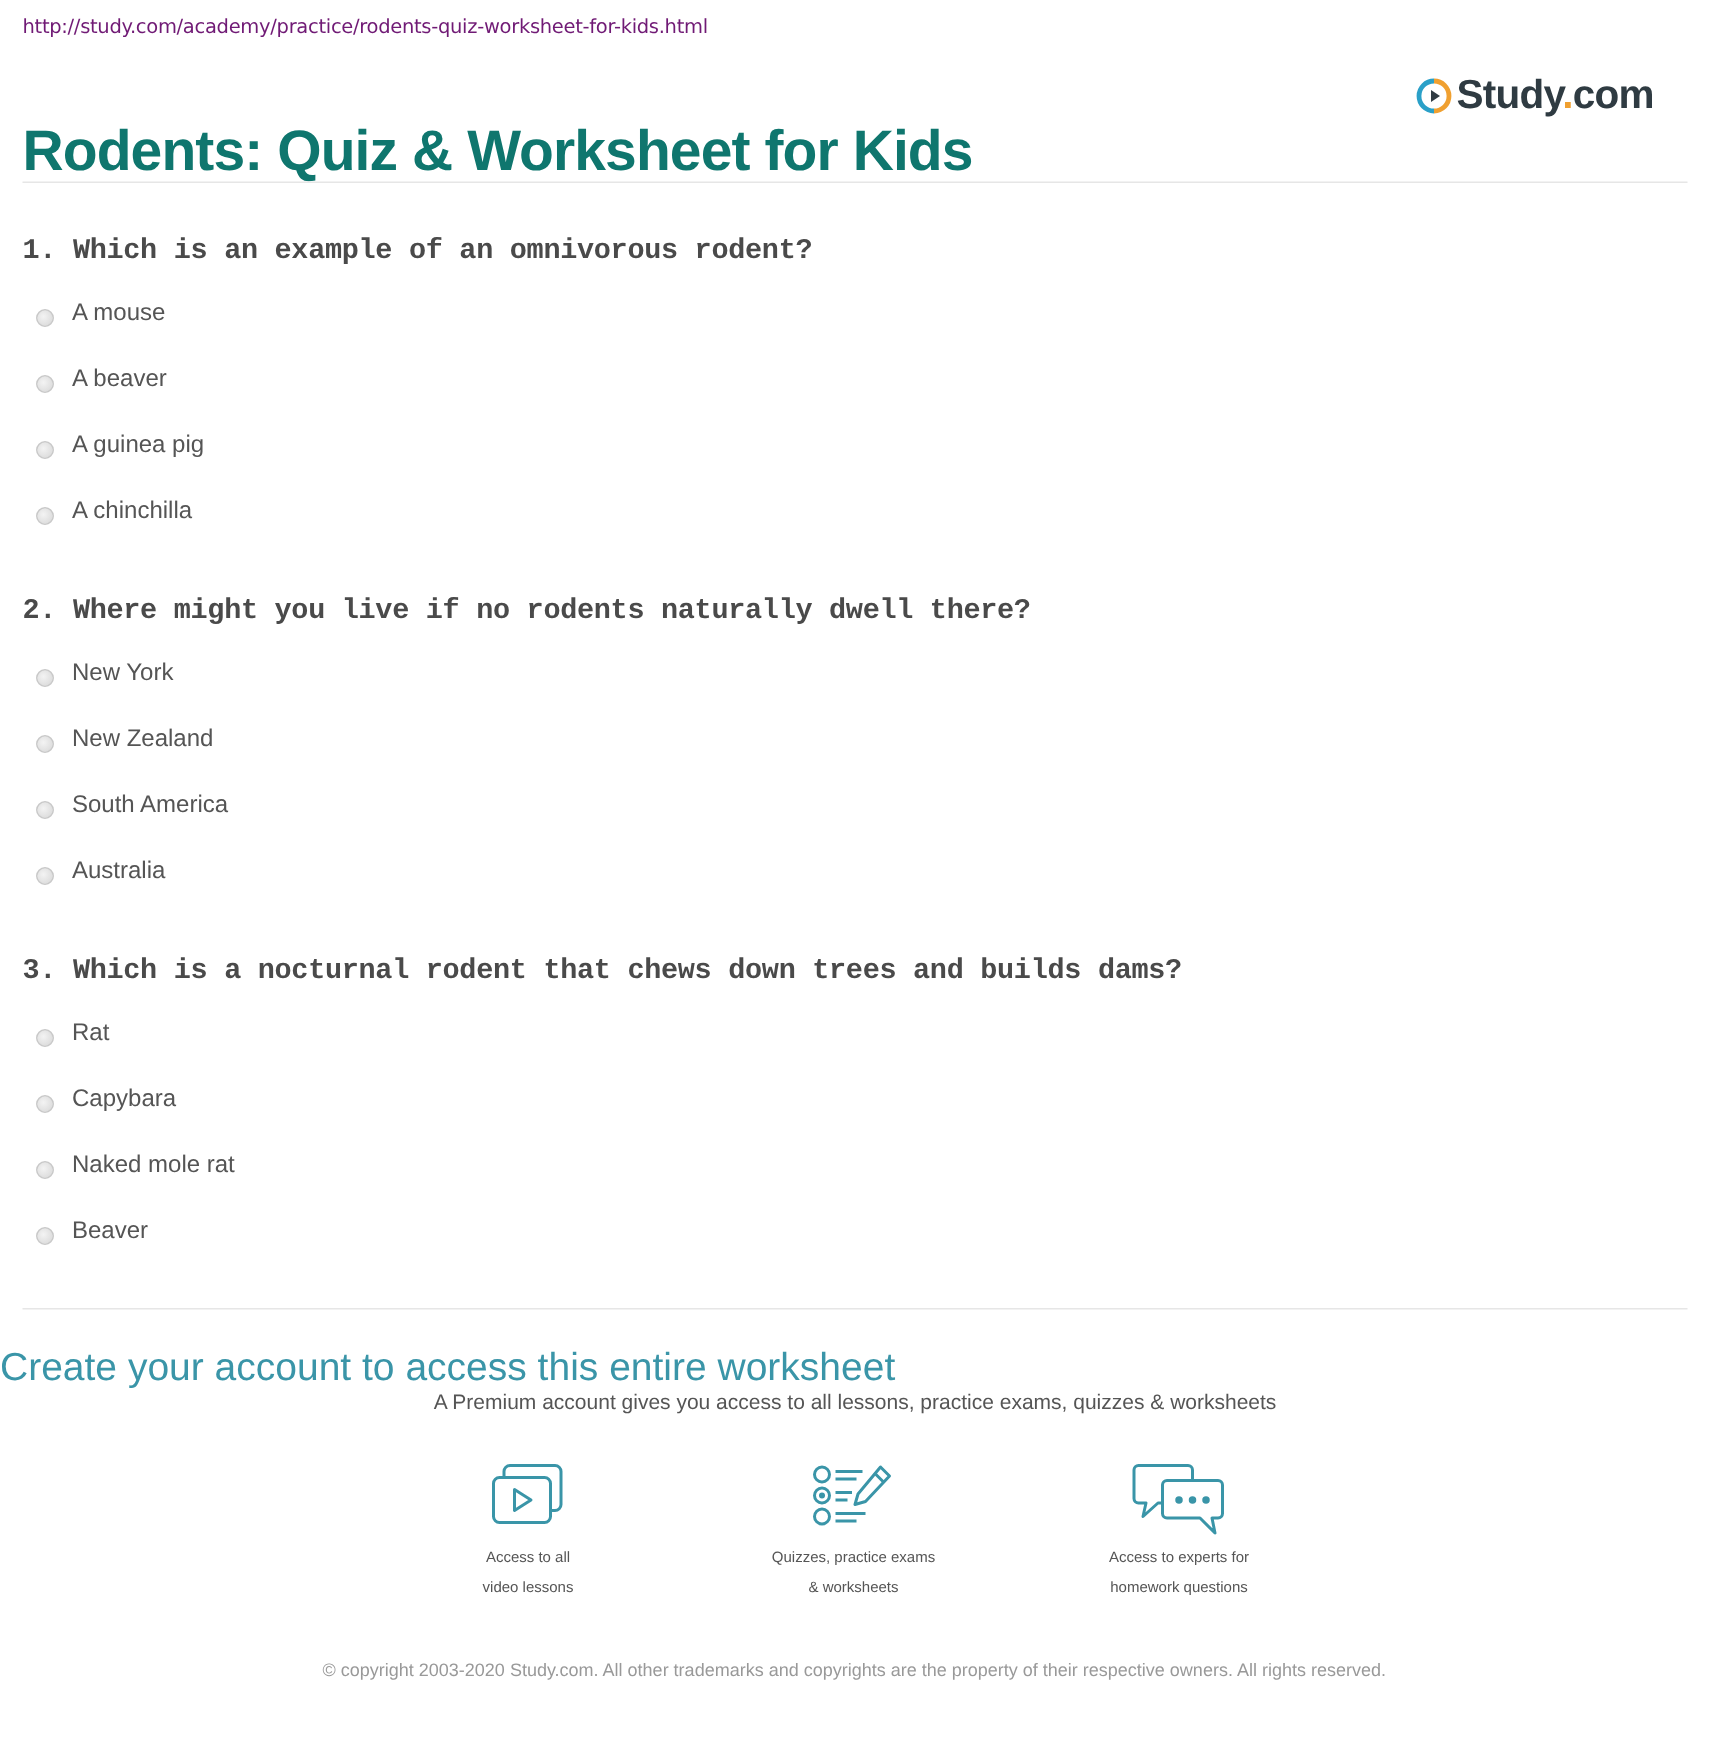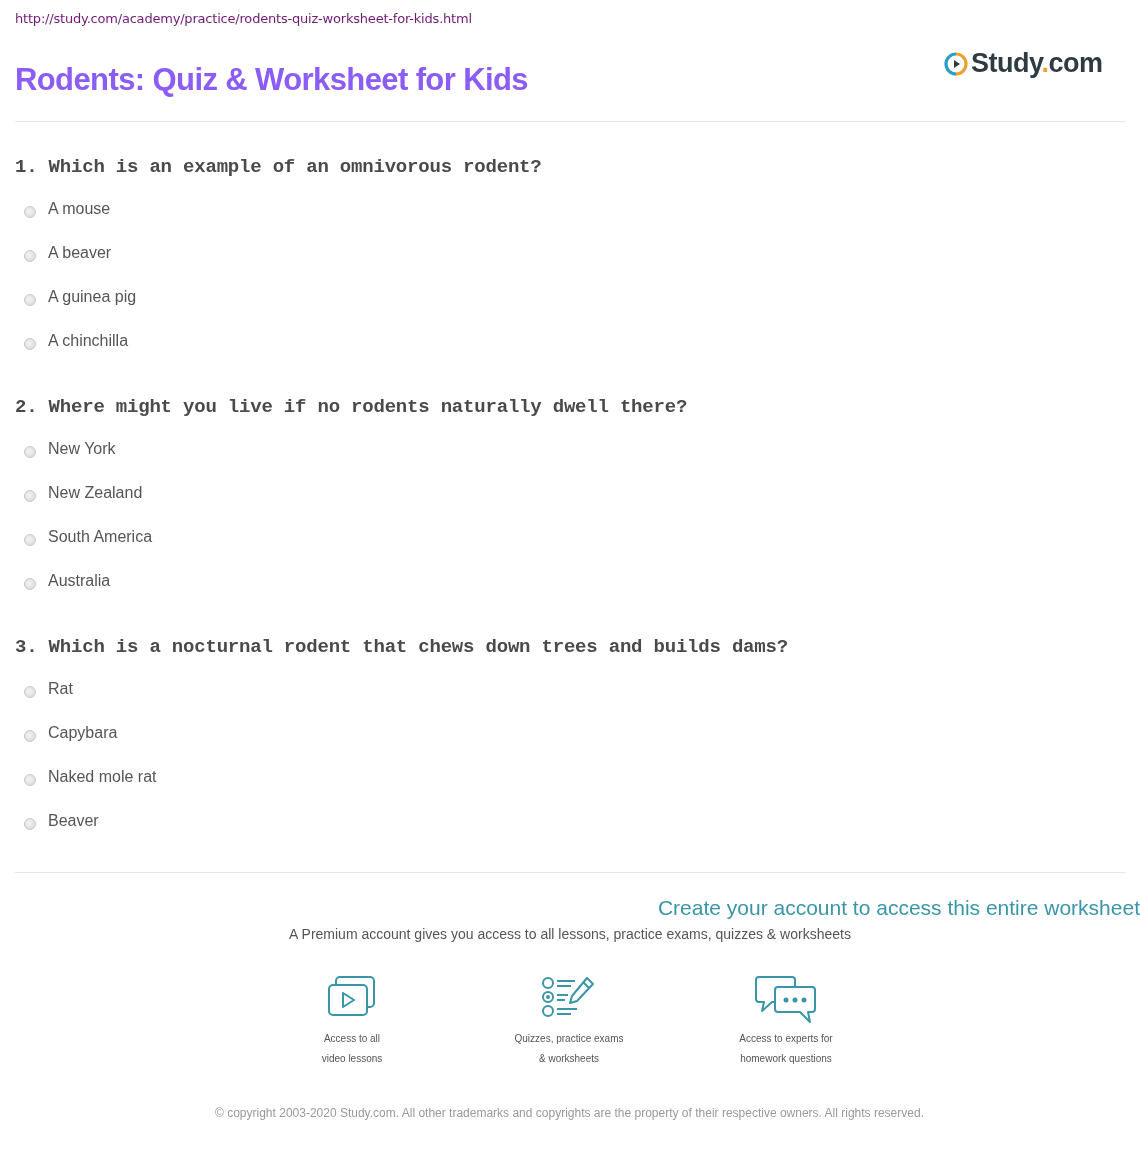--- a/index.html
+++ b/index.html
@@ -13,43 +13,43 @@
     font-size: 13px; color: #701a75; letter-spacing: -0.2px;
   }
   .logo {
     position: absolute; left: 944px; top: 8px;
     display: flex; align-items: center; margin-top: 40px;
   }
   .logo svg { width: 24px; height: 24px; margin-right: 3px; }
   .logo-text { font-size: 27px; color: #2f3b42; font-weight: bold; letter-spacing: -0.5px; font-family: "Liberation Sans", sans-serif; }
   .logo-text .dot { color: #f0a030; }
   .title {
-    position: absolute; left: 15px; top: 62px;
-    font-size: 31px; color: #8b5cf6; font-weight: bold; letter-spacing: -0.6px;
+    position: absolute; left: 15px; top: 80px;
+    font-size: 38px; color: #0f766e; font-weight: bold; letter-spacing: -0.6px;
     font-family: "Liberation Sans", sans-serif;
   }
   .hr { position: absolute; left: 15px; right: 15px; height: 1px; background: #e6e6e6; }
   .question {
     position: absolute; left: 15px;
     font-size: 19px; color: #4a4a4a; font-weight: bold; letter-spacing: -0.2px;
     font-family: Liberation Mono, monospace;
   }
   .option {
     position: absolute; left: 24px; display: flex; align-items: flex-end;
     font-size: 16px; color: #555; font-family: "Liberation Sans", sans-serif;
   }
   .radio {
     width: 10px; height: 10px; border-radius: 50%;
     border: 1px solid #c9c9c9;
     background: radial-gradient(circle at 40% 40%, #f3f3f3, #d6d6d6);
     margin-right: 12px; flex: none;
   }
   .cta-title {
-    position: absolute; left: 0; right: 0; top: 896px; text-align: right;
-    font-size: 21px; color: #3a95a8; font-family: "Liberation Sans", sans-serif;
+    position: absolute; left: 0; right: 0; top: 896px; text-align: left;
+    font-size: 26px; color: #3a95a8; font-family: "Liberation Sans", sans-serif;
   }
   .cta-sub {
     position: absolute; left: 0; right: 0; top: 926px; text-align: center;
     font-size: 14px; color: #555; font-family: "Liberation Sans", sans-serif;
   }
   .feature {
     position: absolute; top: 975px; width: 200px; text-align: center;
   }
   .feature svg { display: block; margin: 0 auto; }
   .feature-label {

